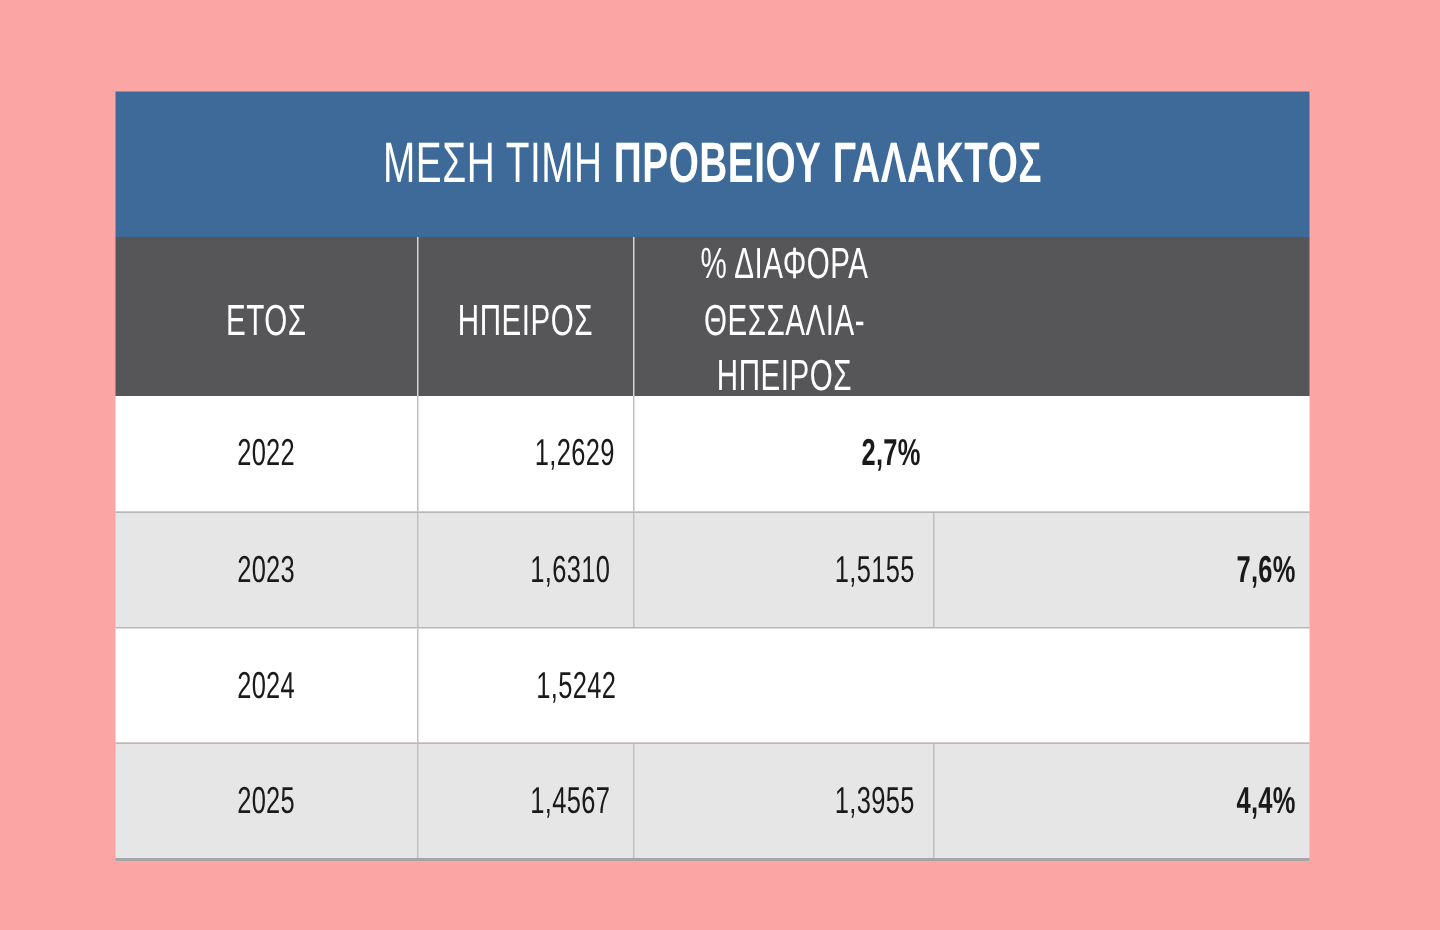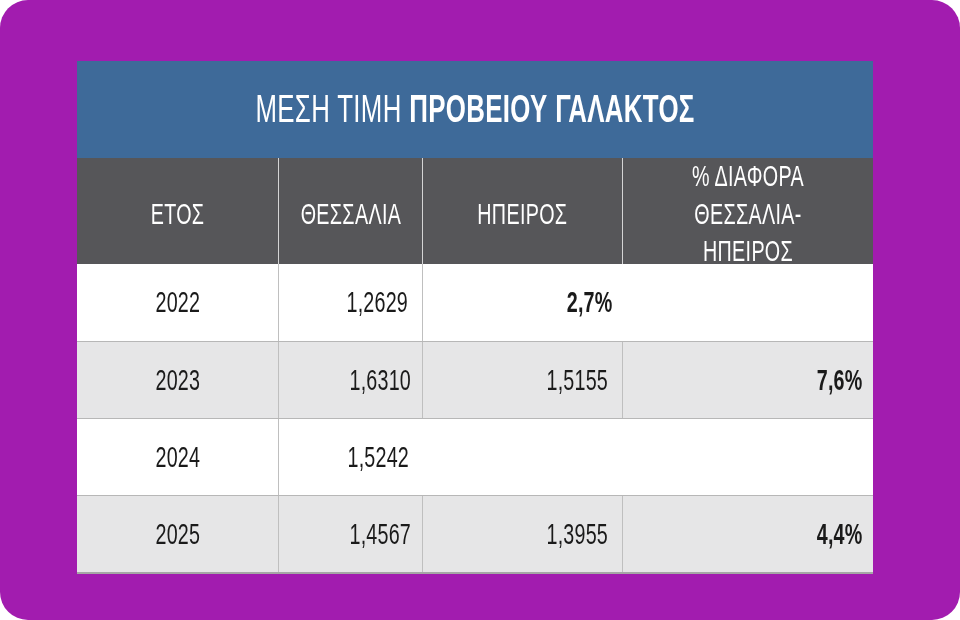--- a/index.html
+++ b/index.html
@@ -5,21 +5,21 @@
   :root{
     --title-bg:#3E6A99; --header-bg:#565659; --row-bg:#FFFFFF; --row-alt-bg:#E6E6E7;
     --header-text:#FFFFFF; --body-text:#1A1A1A; --grid-line:#BFBFBF;
     --row-line:#B7B7B7; --bottom-border:#A6A6A6;
   }
   html,body{margin:0;padding:0;}
   body{
     width:960px;height:620px;background:#FFFFFF;overflow:hidden;
     font-family:"Liberation Sans", sans-serif;
   }
-  .canvas{position:relative;width:960px;height:620px;background:#a21caf;border-radius:28px;}
+  .canvas{position:relative;width:960px;height:620px;background:#fca5a5;}
   .price-table{
     position:absolute;left:77px;top:61px;width:796px;
     border-bottom:2px solid var(--bottom-border,#A6A6A6);
   }
   
   .cond{display:inline-block;transform:scaleX(0.68);transform-origin:50% 50%;white-space:nowrap;}
   
   .title-bar{
     height:97px;background:var(--title-bg,#3E6A99);
     display:flex;align-items:center;justify-content:center;
@@ -43,21 +43,21 @@
   .hcell .cond{white-space:pre-line;text-align:center;line-height:1.3;letter-spacing:0.5px;}
   
   .row{
     display:grid;grid-template-columns:202px 144px 200px 250px;
     height:77px;background:var(--row-bg,#FFFFFF);box-sizing:border-box;
   }
   .row.alt{background:var(--row-alt-bg,#E6E6E7);}
   .row + .row{border-top:1px solid var(--row-line,#B7B7B7);}
   .cell{
     display:flex;align-items:center;justify-content:center;
-    font-size:29px;color:var(--body-text,#1A1A1A);
+    font-size:25px;color:var(--body-text,#1A1A1A);
     border-right:1px solid var(--grid-line,#BFBFBF);
     box-sizing:border-box;letter-spacing:0.3px;
   }
   .cell:last-child{border-right:none;justify-content:flex-end;}
   .cell.thess{padding-left:60px;}
   .cell.epir{padding-left:28px;justify-content:flex-end;}
   .cell.pct{font-weight:700;}
 </style>
 </head>
 <body>
@@ -65,23 +65,20 @@
 <div class="canvas">
   <div class="price-table">
 
     <div class="title-bar">
       <div class="title-inner cond"><span>ΜΕΣΗ ΤΙΜΗ</span> <span class="bold">ΠΡΟΒΕΙΟΥ ΓΑΛΑΚΤΟΣ</span></div>
     </div>
 
     <div class="head-row">
       <div class="hcell">
         <span class="cond">ΕΤΟΣ</span>
-      </div>
-      <div class="hcell">
-        <span class="cond">ΘΕΣΣΑΛΙΑ</span>
       </div>
       <div class="hcell">
         <span class="cond">ΗΠΕΙΡΟΣ</span>
       </div>
       <div class="hcell">
         <span class="cond">% ΔΙΑΦΟΡΑ
 ΘΕΣΣΑΛΙΑ-ΗΠΕΙΡΟΣ</span>
       </div>
     </div>
 

